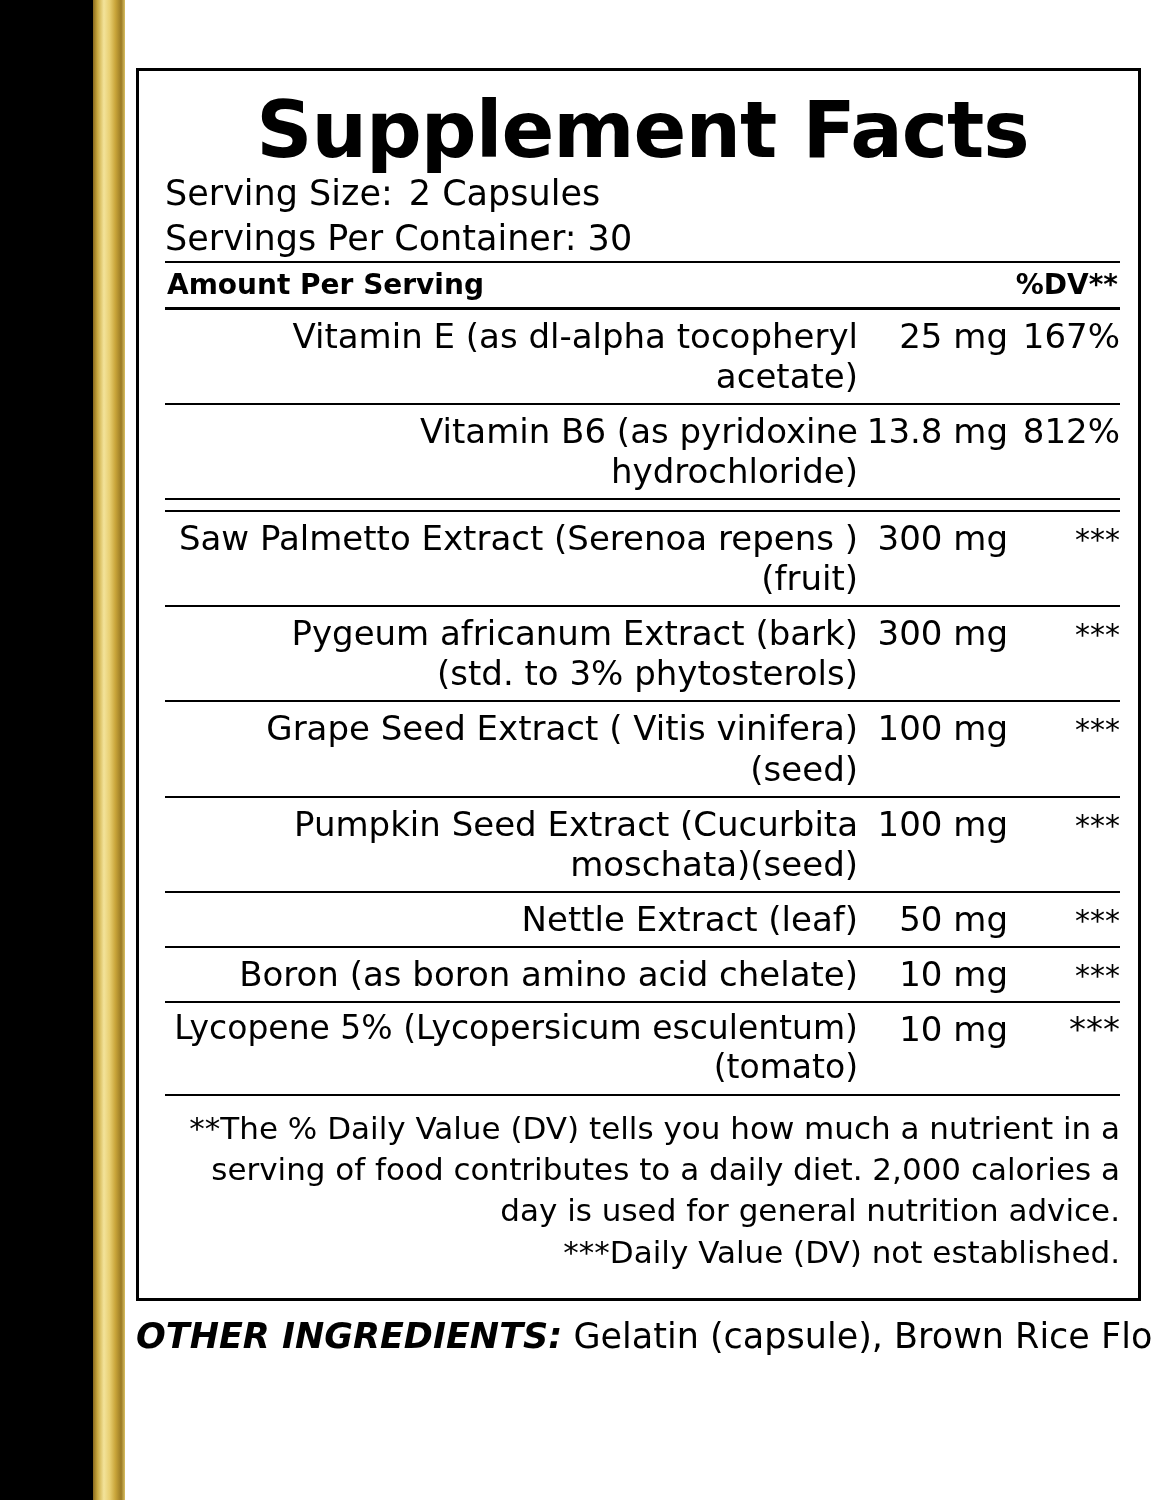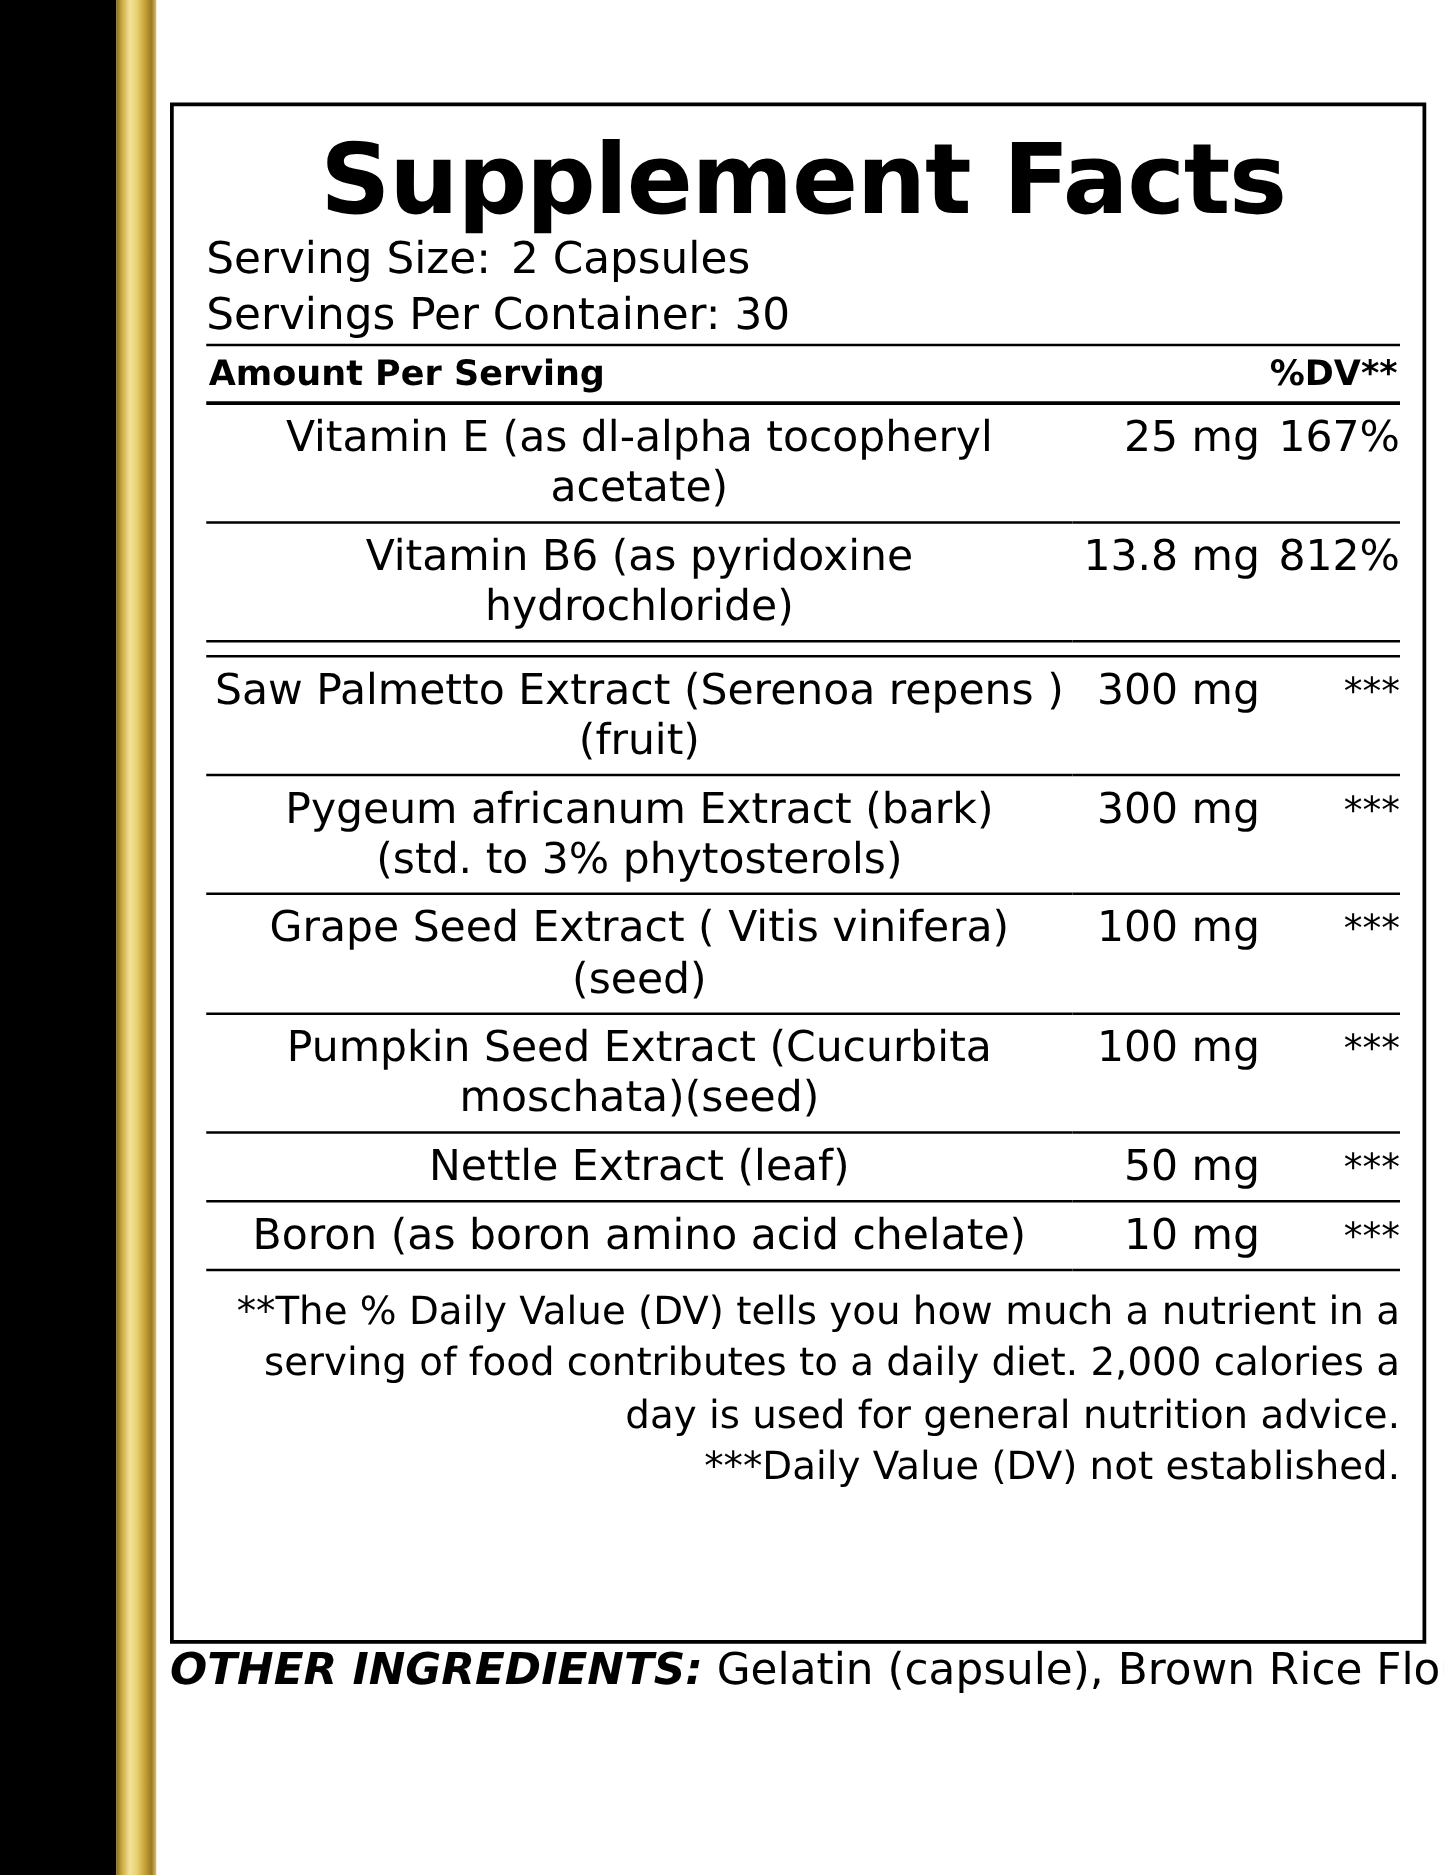--- a/index.html
+++ b/index.html
@@ -38,21 +38,21 @@
       #e8cf72 52%,
       #c9a53a 70%,
       #9a7a24 88%,
       #d9bf63 100%);
   }
 
   
   #facts-panel {
     position: absolute;
     left: 136px;
-    top: 82px;
+    top: 68px;
     width: 1005px;
     height: 1233px;
     border: 3px solid #000000;
     box-sizing: border-box;
     background: #ffffff;
   }
 
   .inner {
     position: absolute;
     left: 26px;
@@ -100,21 +100,21 @@
     border-collapse: collapse;
     font-size: 34px;
   }
   table.nutrients td {
     vertical-align: top;
     padding: 6px 0 7px 0;
     border-bottom: 2px solid #000000;
     line-height: 1.18;
   }
   td.name {
-    text-align: center;
+    text-align: right;
     padding-right: 6px;
     white-space: pre-line;
   }
   td.amt {
     text-align: right;
     white-space: nowrap;
     padding-right: 8px;
     width: 150px;
   }
   td.dv {
@@ -228,20 +228,25 @@
         <tr>
           <td class="name">Nettle Extract (leaf)</td>
           <td class="amt">50 mg</td>
           <td class="dv stars">***</td>
         </tr>
         <tr>
           <td class="name">Boron (as boron amino acid chelate)</td>
           <td class="amt">10 mg</td>
           <td class="dv stars">***</td>
         </tr>
+        <tr class="tight-name">
+          <td class="name">Lycopene 5% (Lycopersicum esculentum)(tomato)</td>
+          <td class="amt" style="width:110px">10 mg</td>
+          <td class="dv" style="width:70px">***</td>
+        </tr>
       </tbody>
     </table>
 
     <div class="footnotes">
       <div>**The % Daily Value (DV) tells you how much a nutrient in a serving of food contributes to a daily diet. 2,000 calories a day is used for general nutrition advice.</div>
       <div>***Daily Value (DV) not established.</div>
     </div>
 
   </div>
 </div>

